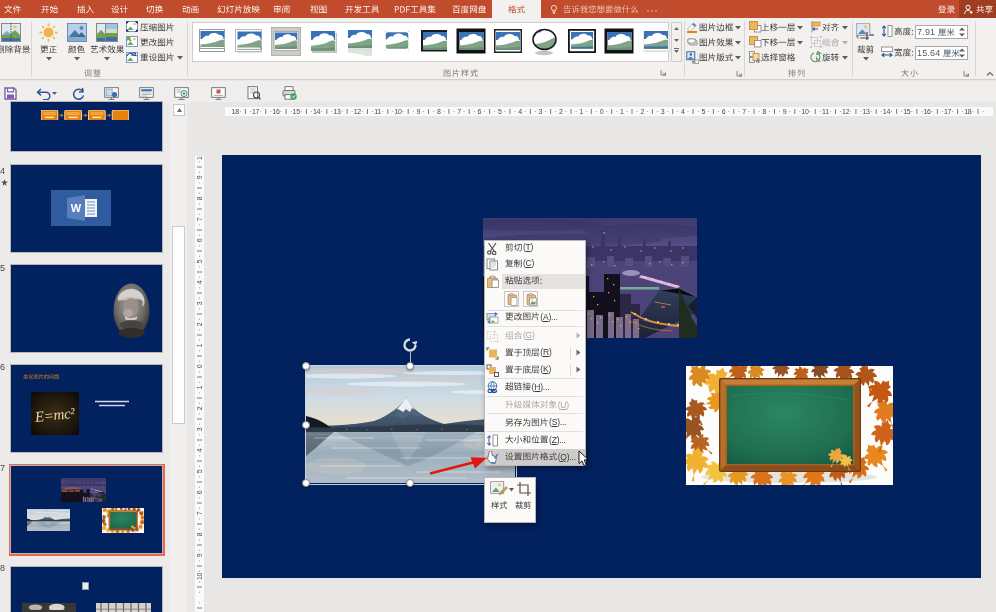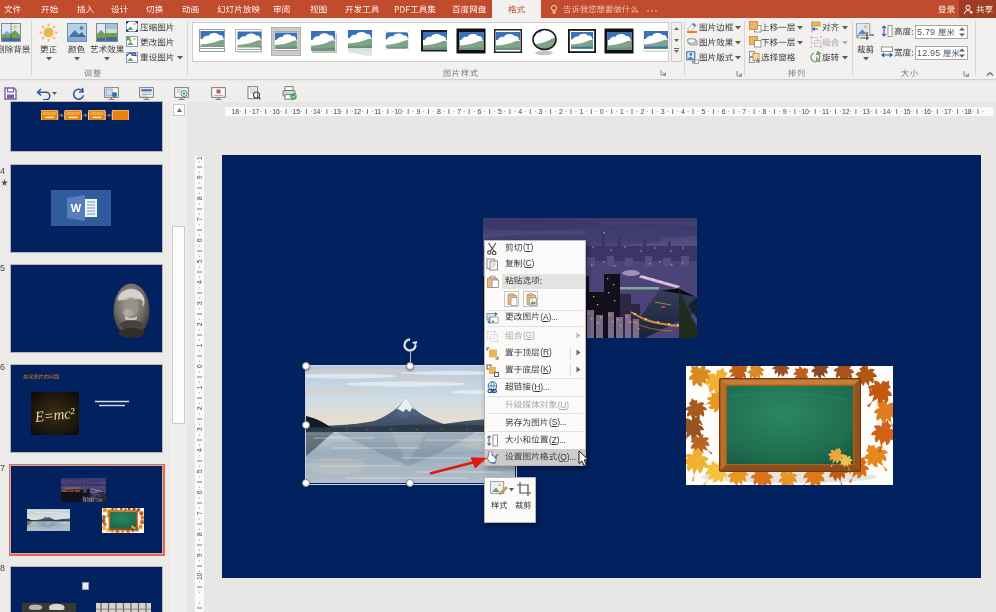--- a/index.html
+++ b/index.html
@@ -708,21 +708,21 @@
 <path d="M3 1.5 v9 M1.2 3.2 L3 1 l1.8 2.2 M1.2 8.8 L3 11 l1.8 -2.2" stroke="#2b579a" stroke-width="1.1" fill="none"></path>
   </svg>
 <svg style="position:absolute;left:894.0px;top:27.0px;overflow:visible" width="19.6" height="9.5">
     <g fill="#3f3c39" transform="translate(0,7.57) scale(0.008600,-0.008600)">
       <use href="#g9AD8" x="0"></use>
       <use href="#g5EA6" x="1000"></use>
       <use href="#g3A" x="2000"></use>
     </g>
   </svg>
 <div class="abs" style="left:915px;top:24.5px;width:53px;height:14px;background:#fff;border:1px solid #aaa8a6"></div>
-<div class="abs" style="left:917px;top:27px;font-size:9px;color:#4a5a6a;letter-spacing:0.2px">5.79</div>
+<div class="abs" style="left:917px;top:27px;font-size:9px;color:#4a5a6a;letter-spacing:0.2px">7.91</div>
 <svg style="position:absolute;left:938.0px;top:28.0px;overflow:visible" width="16.8" height="9.2">
     <g fill="#4a5a6a" transform="translate(0,7.39) scale(0.008400,-0.008400)">
       <use href="#g5398" x="0"></use>
       <use href="#g7C73" x="1000"></use>
     </g>
   </svg>
 <svg class="abs" style="left:959px;top:27px" width="6" height="10" viewBox="0 0 6 10">
     <g fill="#5f5c59">
       <path d="M0 3.5 L3 0.5 6 3.5z"></path>
       <path d="M0 6.5 L6 6.5 3 9.5z"></path>
@@ -733,21 +733,21 @@
 <path d="M1.5 9 h9 M3.2 7.2 L1 9 l2.2 1.8 M8.8 7.2 L11 9 l-2.2 1.8" stroke="#2b579a" stroke-width="1.1" fill="none"></path>
   </svg>
 <svg style="position:absolute;left:894.0px;top:48.0px;overflow:visible" width="19.6" height="9.5">
     <g fill="#3f3c39" transform="translate(0,7.57) scale(0.008600,-0.008600)">
       <use href="#g5BBD" x="0"></use>
       <use href="#g5EA6" x="1000"></use>
       <use href="#g3A" x="2000"></use>
     </g>
   </svg>
 <div class="abs" style="left:915px;top:45.5px;width:53px;height:14px;background:#fff;border:1px solid #aaa8a6"></div>
-<div class="abs" style="left:917px;top:48px;font-size:9px;color:#4a5a6a;letter-spacing:0.2px">12.95</div>
+<div class="abs" style="left:917px;top:48px;font-size:9px;color:#4a5a6a;letter-spacing:0.2px">15.64</div>
 <svg style="position:absolute;left:943.0px;top:49.0px;overflow:visible" width="16.8" height="9.2">
     <g fill="#4a5a6a" transform="translate(0,7.39) scale(0.008400,-0.008400)">
       <use href="#g5398" x="0"></use>
       <use href="#g7C73" x="1000"></use>
     </g>
   </svg>
 <svg class="abs" style="left:959px;top:48px" width="6" height="10" viewBox="0 0 6 10">
     <g fill="#5f5c59">
       <path d="M0 3.5 L3 0.5 6 3.5z"></path>
       <path d="M0 6.5 L6 6.5 3 9.5z"></path>

